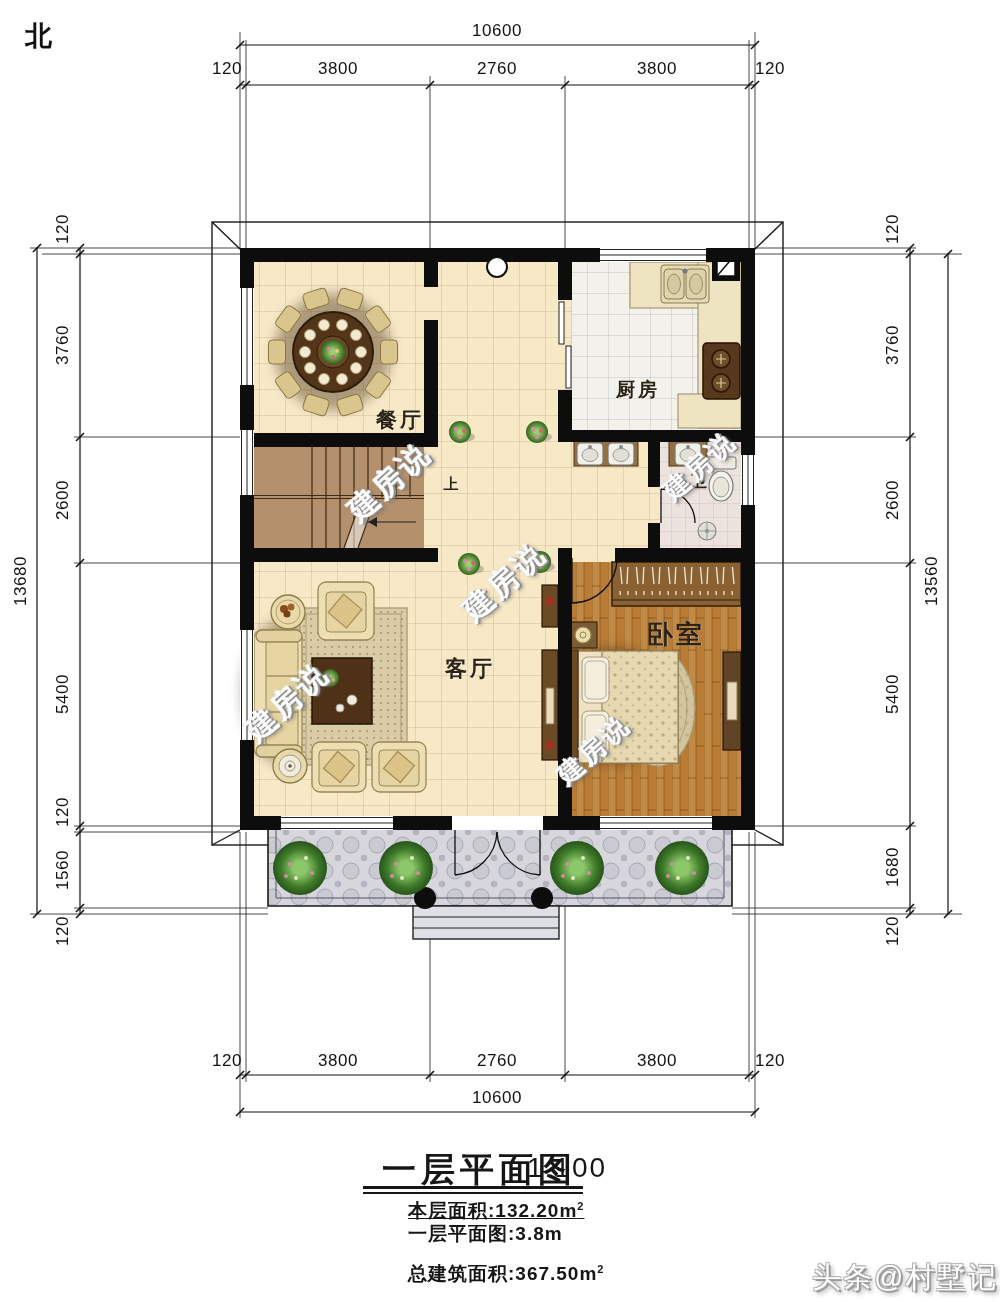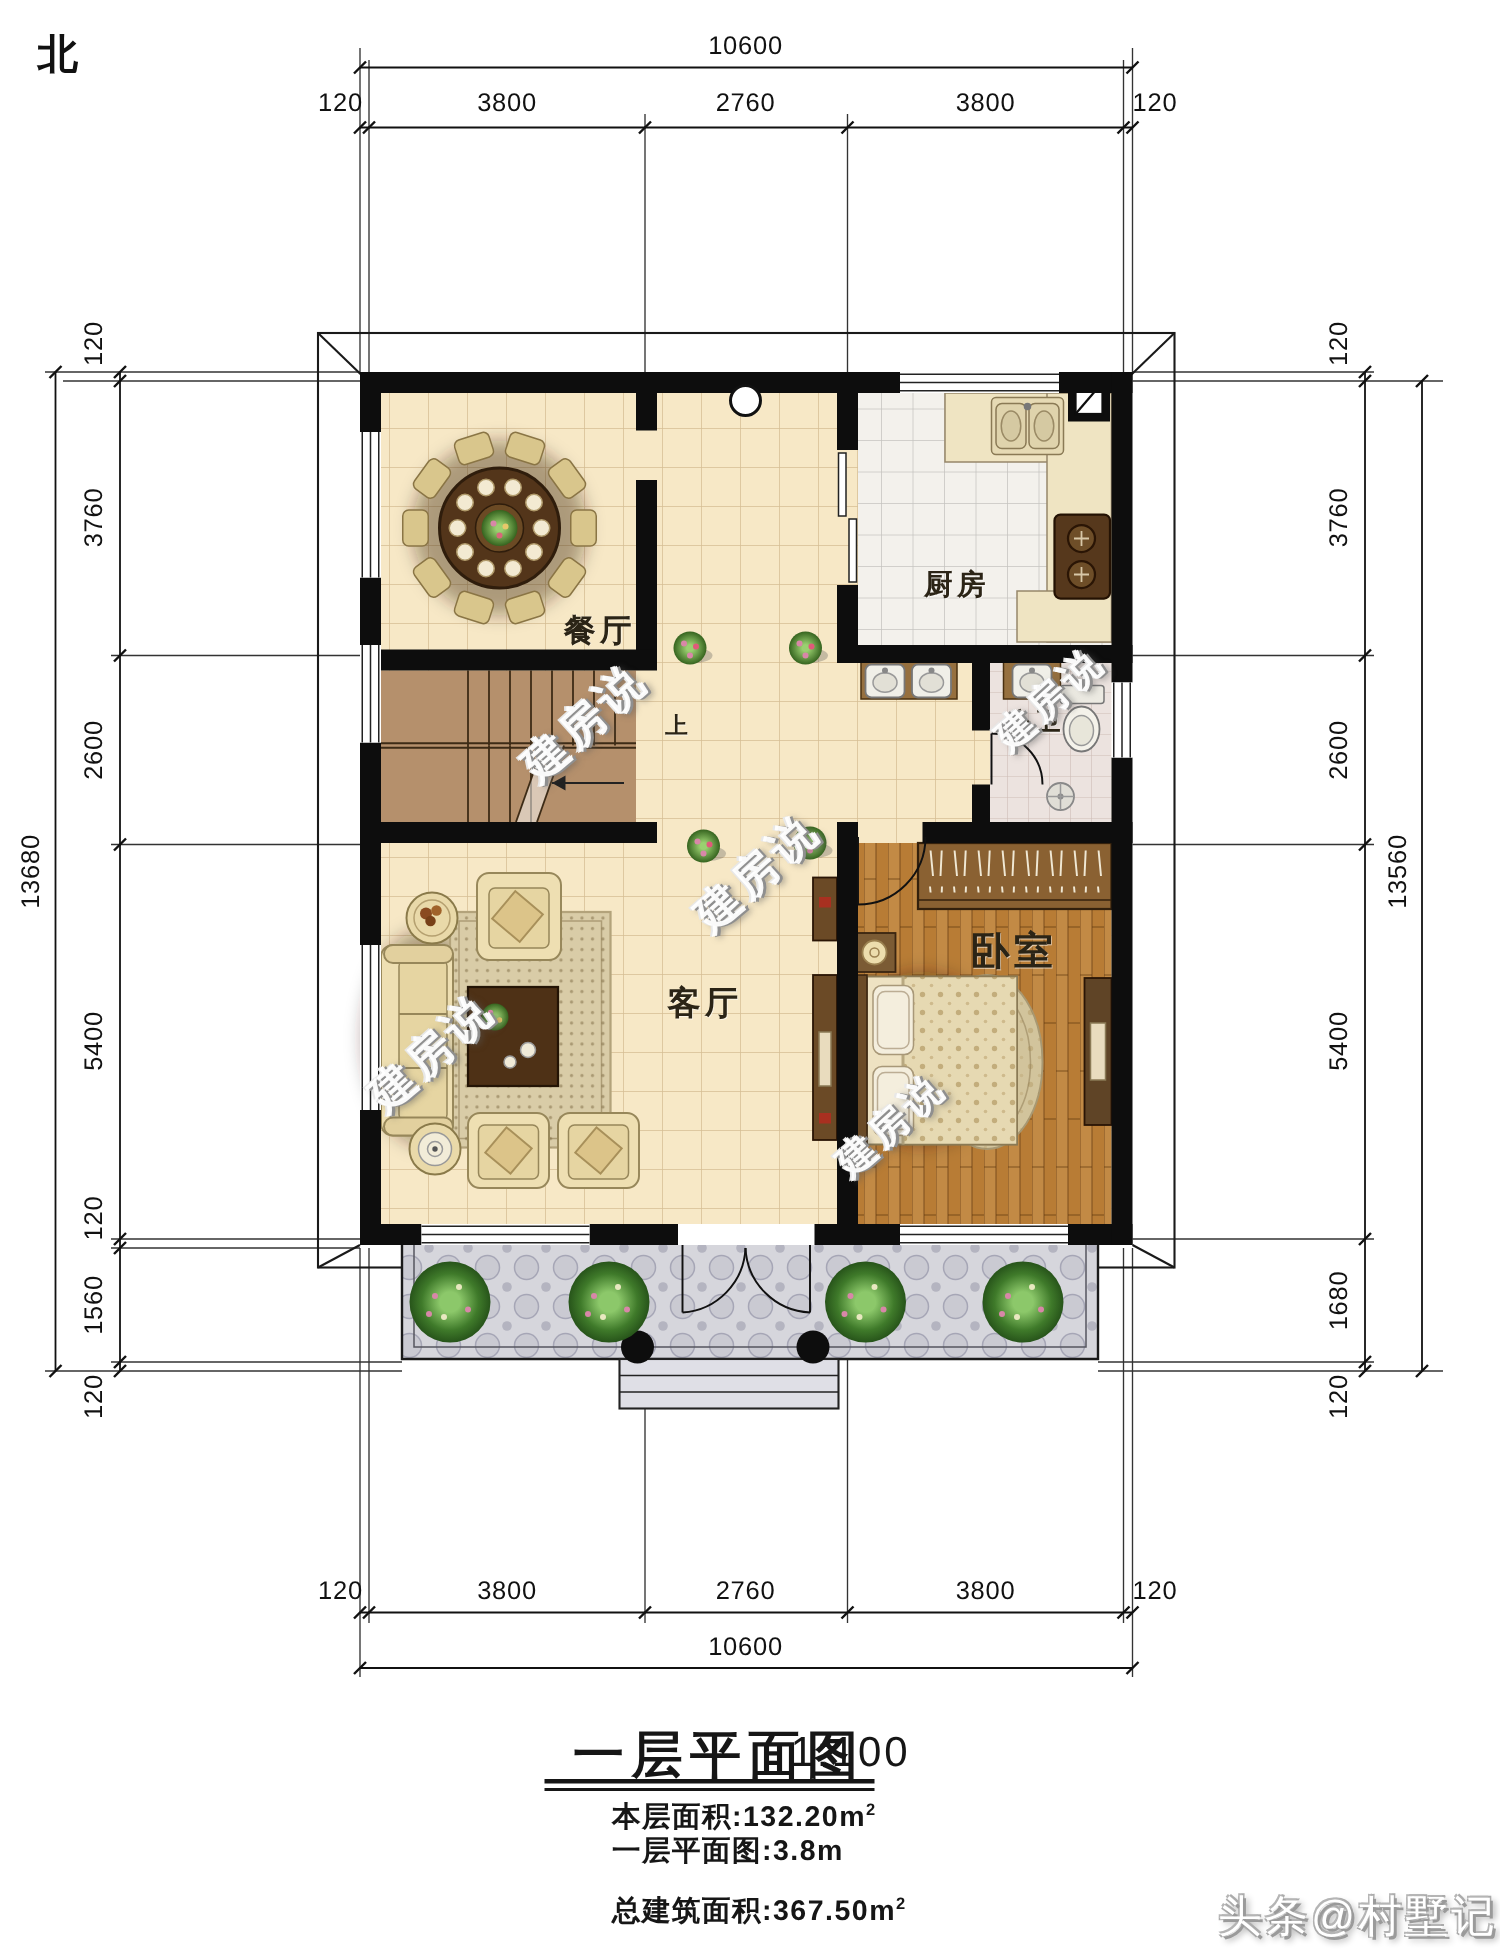--- a/index.html
+++ b/index.html
@@ -597,19 +597,19 @@
 <div class="wm" style="left:390px;top:482px;font-size:30px;">建房说</div>
 <div class="wm" style="left:505px;top:582px;font-size:30px;">建房说</div>
 <div class="wm" style="left:700px;top:466px;font-size:26px;">建房说</div>
 <div class="wm" style="left:288px;top:702px;font-size:30px;">建房说</div>
 <div class="wm" style="left:594px;top:750px;font-size:26px;">建房说</div>
 
 <div class="lbl title-main" style="left:366px;top:1147px;">一层平面图</div>
 <div class="lbl title-scale" style="left:527px;top:1152px;">1:100</div>
 <div class="rule" style="left:363px;top:1186px;width:220px;height:3px;"></div>
 <div class="rule" style="left:363px;top:1192px;width:220px;height:2px;"></div>
-<div class="lbl info-line" style="left:408px;top:1198px;"><span>本层面积:132.20m</span><sup>2</sup></div>
+<div class="lbl info-line" style="left:408px;top:1198px;text-decoration:underline;"><span>本层面积:132.20m</span><sup>2</sup></div>
 <div class="lbl info-line" style="left:408px;top:1221px;">一层平面图:3.8m</div>
 <div class="lbl info-line" style="left:408px;top:1261px;text-align:right;"><span>总建筑面积:367.50m</span><sup>2</sup></div>
 
 <div class="credit" style="left:812px;top:1258px;">头条@村墅记</div>
 
 </div>
 
 </body></html>

